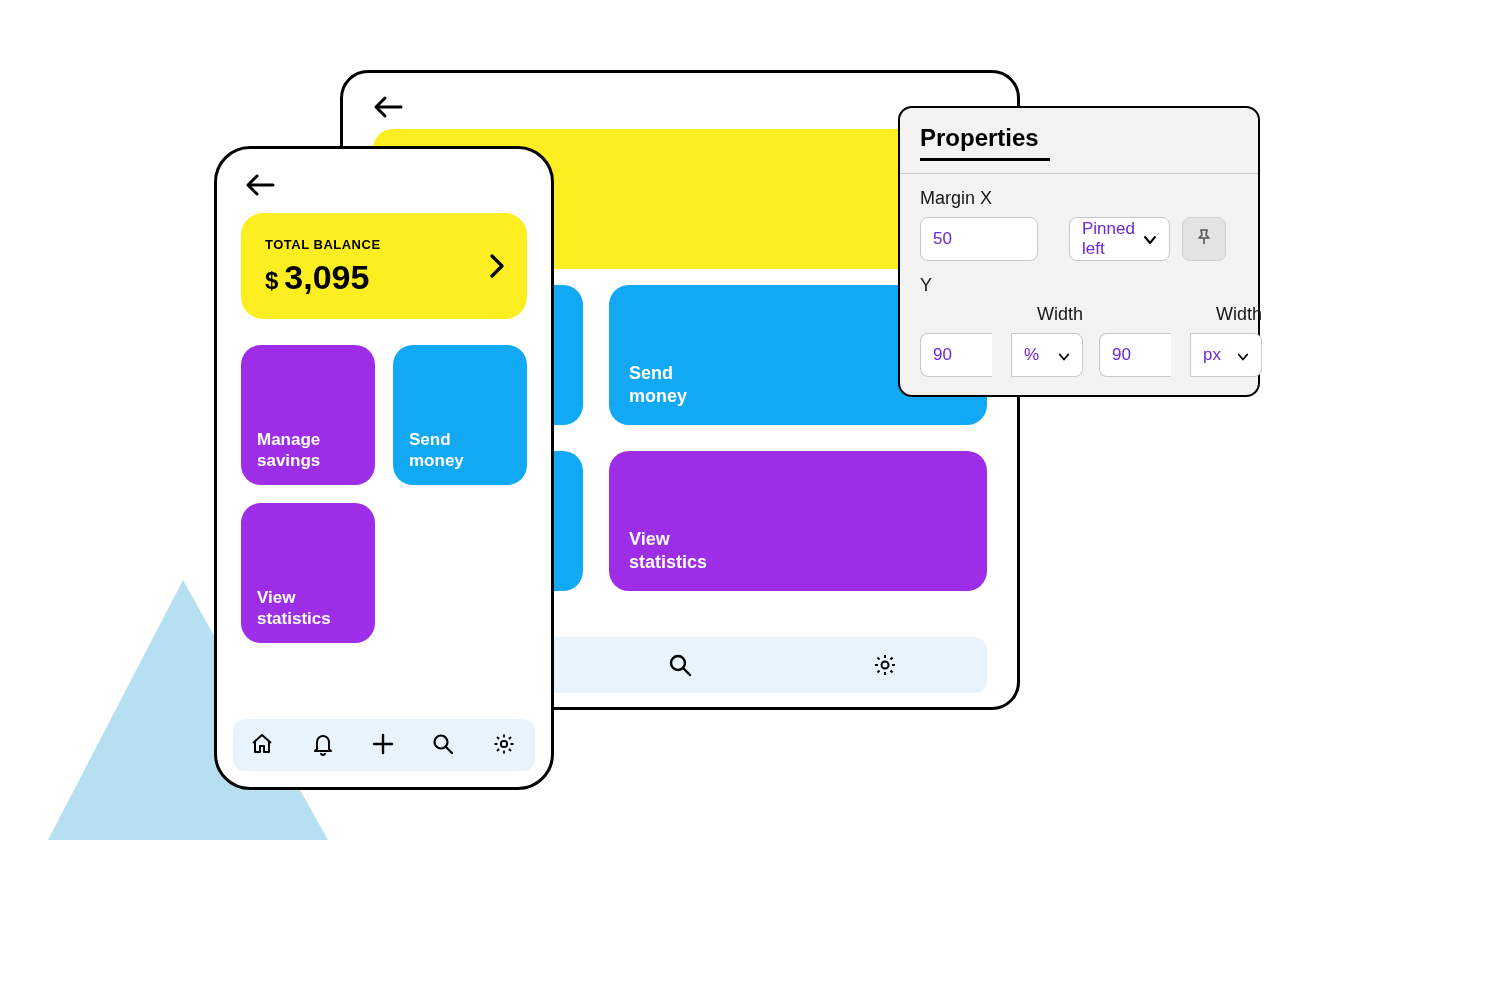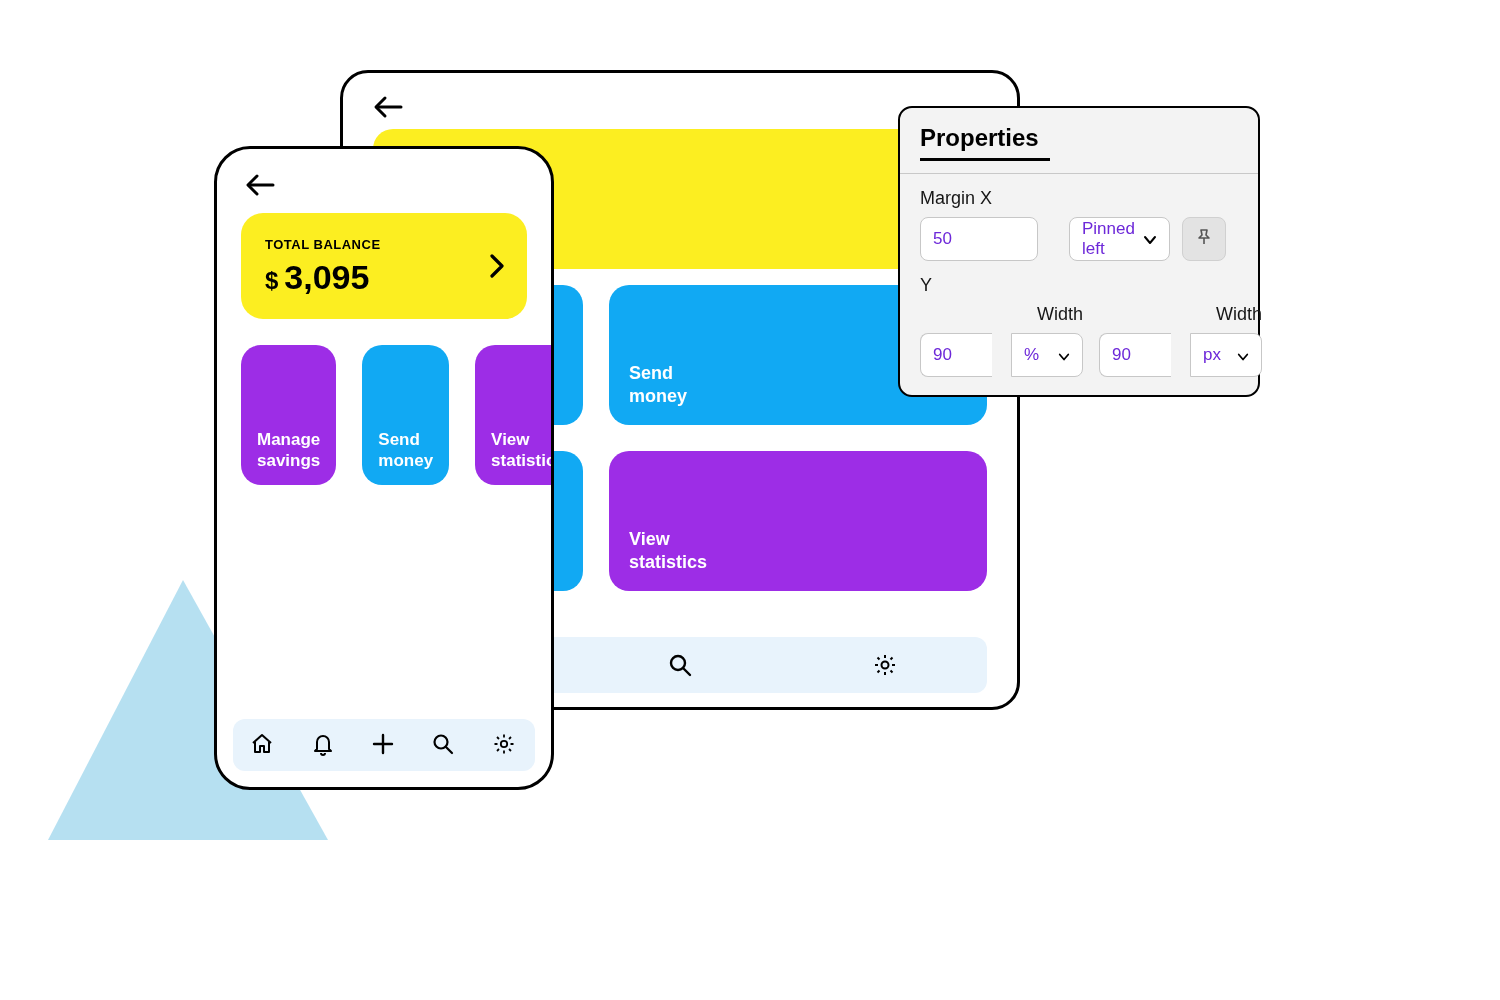--- a/index.html
+++ b/index.html
@@ -114,22 +114,22 @@
   .balance-amount .cur { font-size: 24px; }
   .balance-chevron {
     position: absolute;
     right: 22px;
     top: 50%;
     transform: translateY(-50%);
     width: 16px; height: 26px;
   }
   .phone-grid {
     display: grid;
-    grid-template-columns: 1fr 1fr 1fr 1fr;
-    gap: 26px;
+    grid-template-columns: 1fr 1fr;
+    gap: 18px;
     padding: 10px 24px 0 24px;
   }
   .ptile {
     border-radius: 20px;
     color: #fff;
     font-weight: 700;
     font-size: 17px;
     line-height: 1.25;
     padding: 14px 16px;
     height: 140px;

